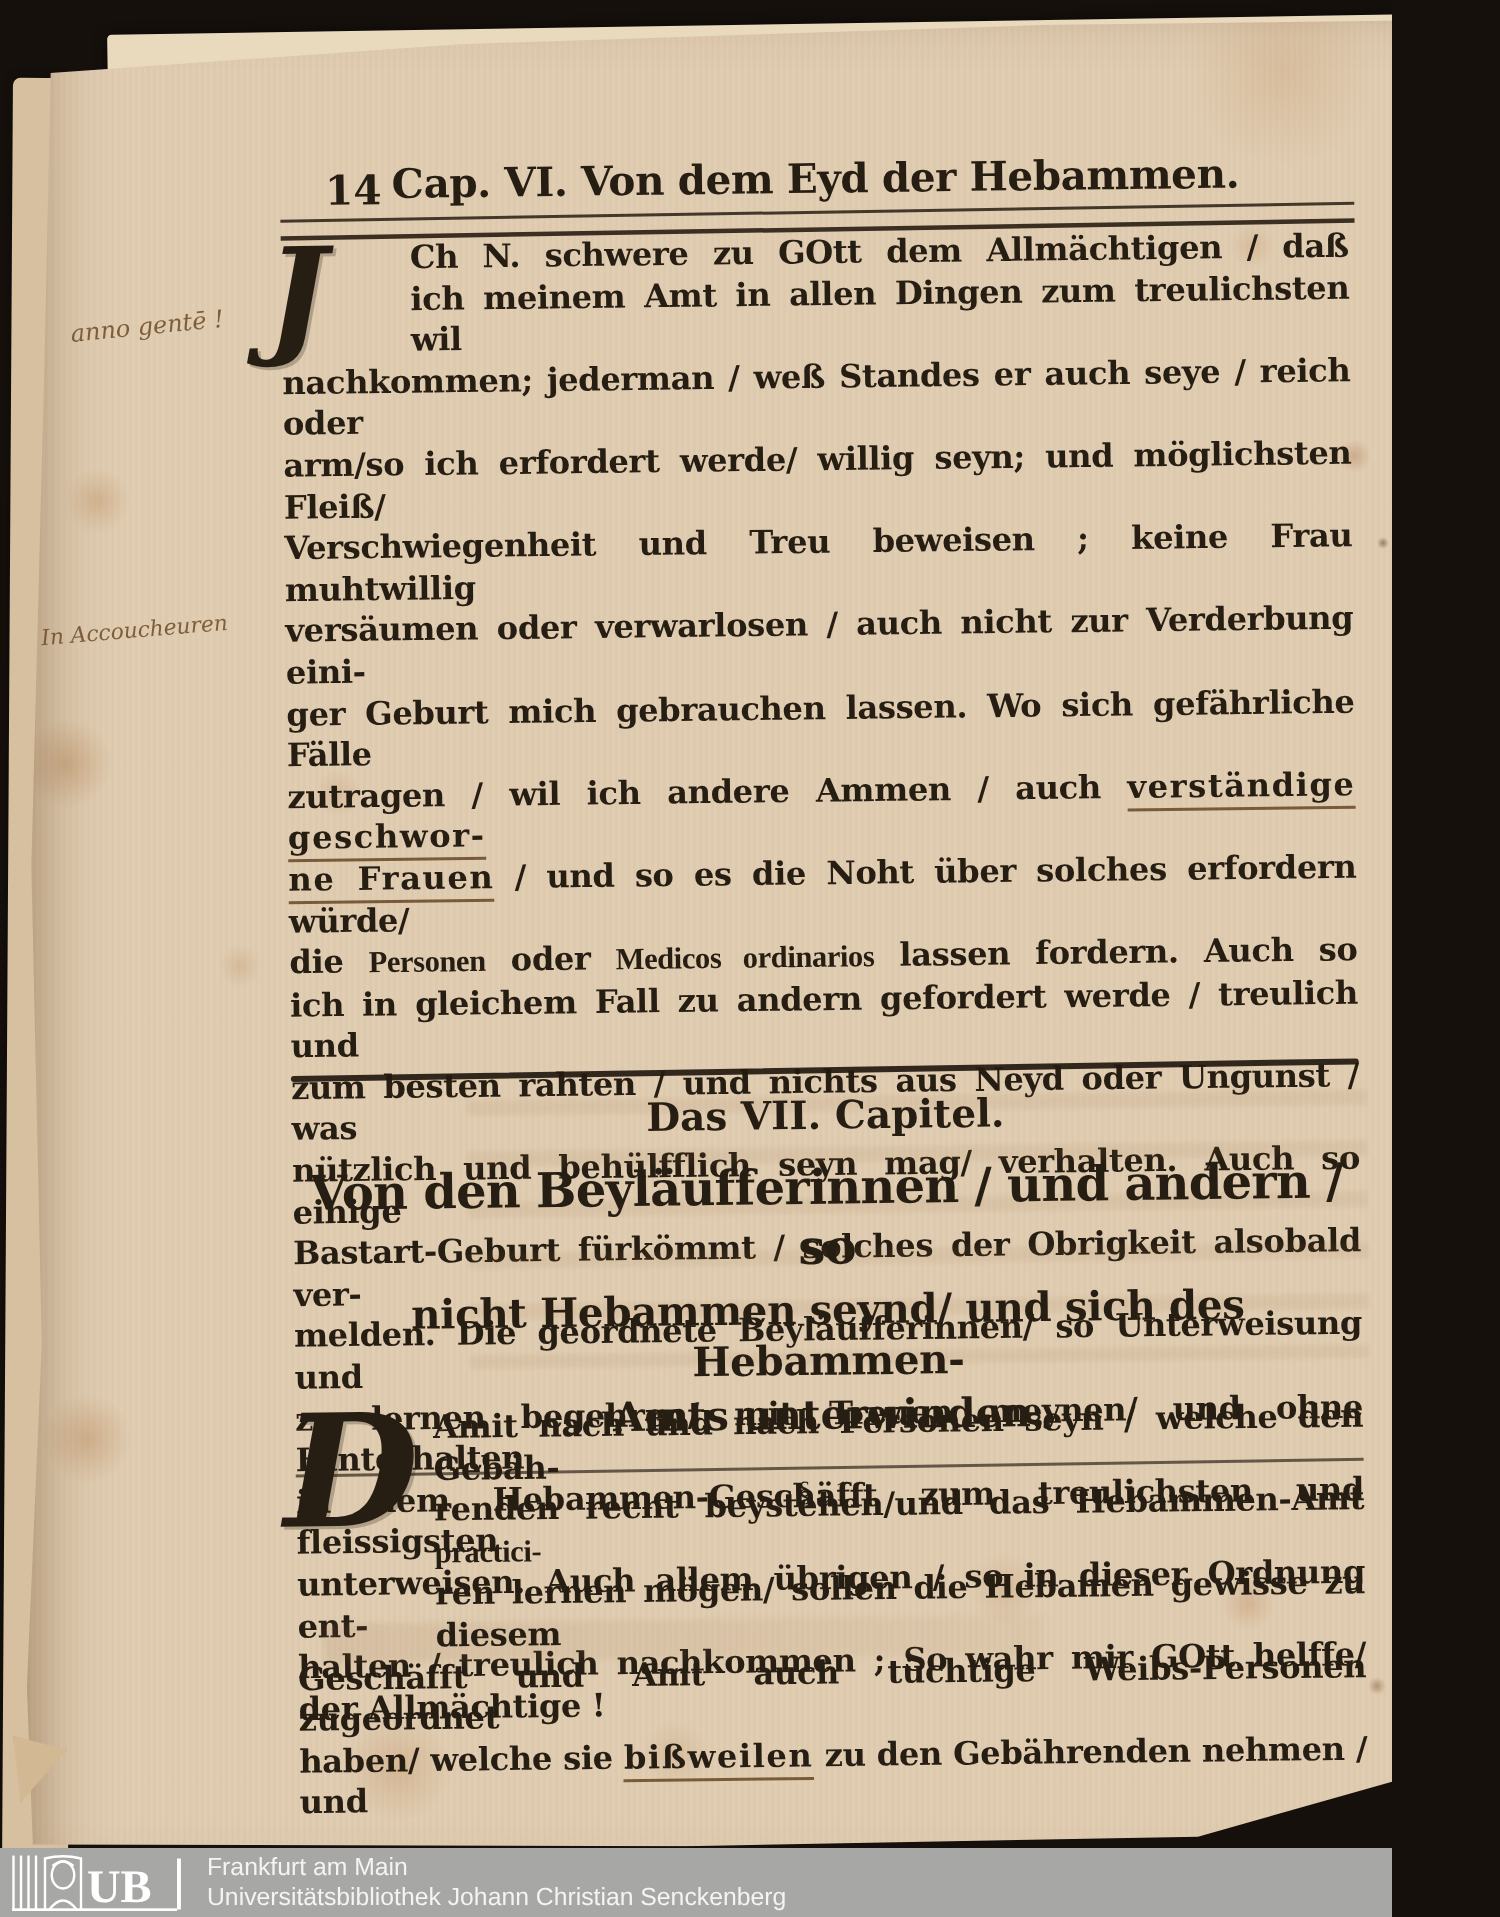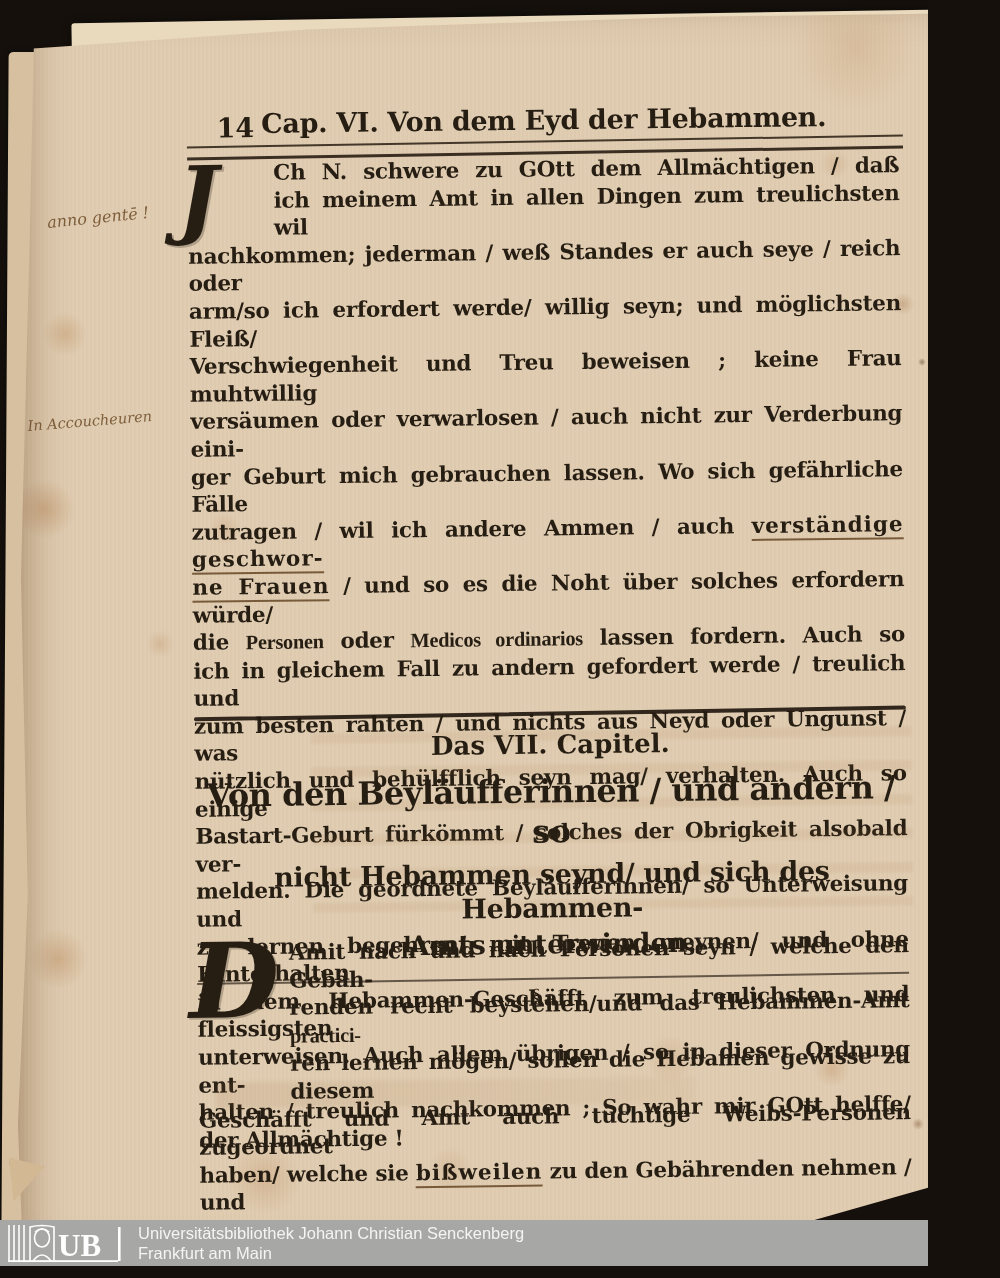--- a/index.html
+++ b/index.html
@@ -90,21 +90,21 @@
     filter:blur(1.6px);opacity:.9;}
   .showthrough2{position:absolute;left:200px;top:1075px;width:480px;height:26px;
     background:linear-gradient(to right, rgba(150,105,60,.12), rgba(150,105,60,.05));
     filter:blur(2.2px);}
 
   .dog-ear{position:absolute;left:8px;top:1158px;width:36px;height:44px;z-index:3;
     background:#d2b893;clip-path:polygon(0 0,100% 18%,18% 100%);
     box-shadow:0 0 4px rgba(0,0,0,.3);transform:rotate(2deg);}
 
   
-  .footer{position:absolute;left:0;right:0;bottom:12px;height:46px;z-index:10;
+  .footer{position:absolute;left:0;right:0;bottom:0;height:46px;z-index:10;
     background:var(--footer_background,#a7a7a5);display:flex;align-items:center;
     font-family:"Liberation Sans",sans-serif;}
   .footer-logo{margin-left:6px;flex:0 0 auto;}
   .footer-text{margin-left:12px;color:var(--footer_text,#f4f4f2);font-size:16.5px;line-height:20px;}
 </style>
 </head>
 <body>
 
 <div class="scene">
 
@@ -189,18 +189,18 @@
         <path d="M24 38 L24 4 Q36 1 48 4 L48 38"></path>
         <ellipse cx="36" cy="15" rx="7.5" ry="9"></ellipse>
         <path d="M27 38 Q36 26 45 38"></path>
         <path d="M29 9 Q36 3 43 9"></path>
       </g>
       <text x="52" y="33" font-family="Liberation Serif, serif" font-weight="bold" font-size="31" fill="#ffffff">UB</text>
       <rect x="2" y="37.2" width="110" height="1.8" fill="#ffffff"></rect>
       <rect x="112" y="4" width="2.6" height="34" fill="#ffffff"></rect>
     </svg>
     <div class="footer-text">
+      <div>Frankfurt am Main</div>
       <div>Universitätsbibliothek Johann Christian Senckenberg</div>
-      <div>Frankfurt am Main</div>
     </div>
   </div>
 
 </div>
 
 </body></html>

